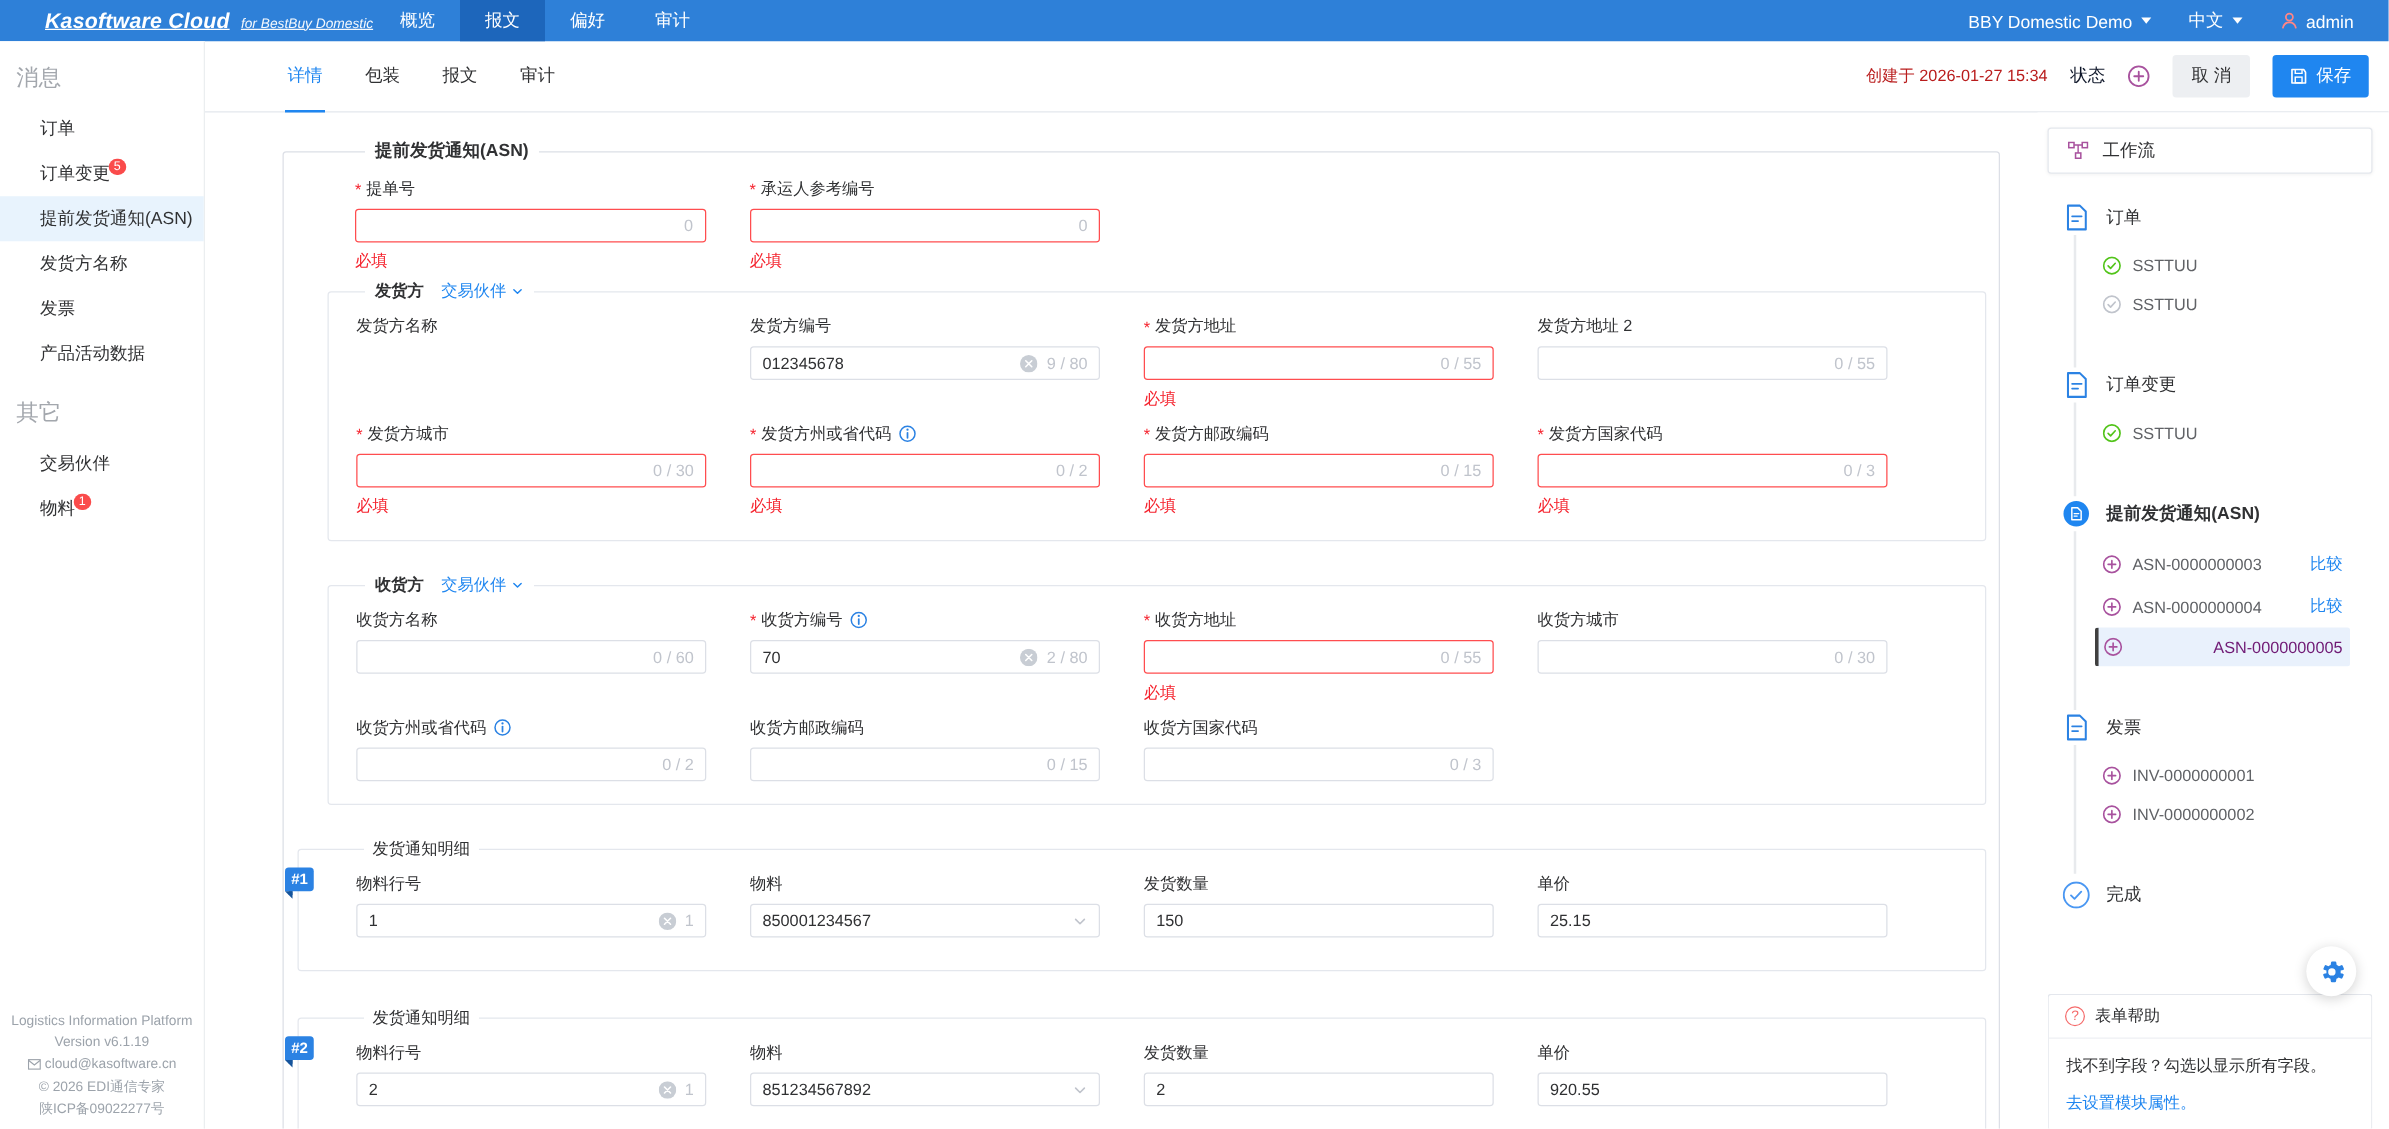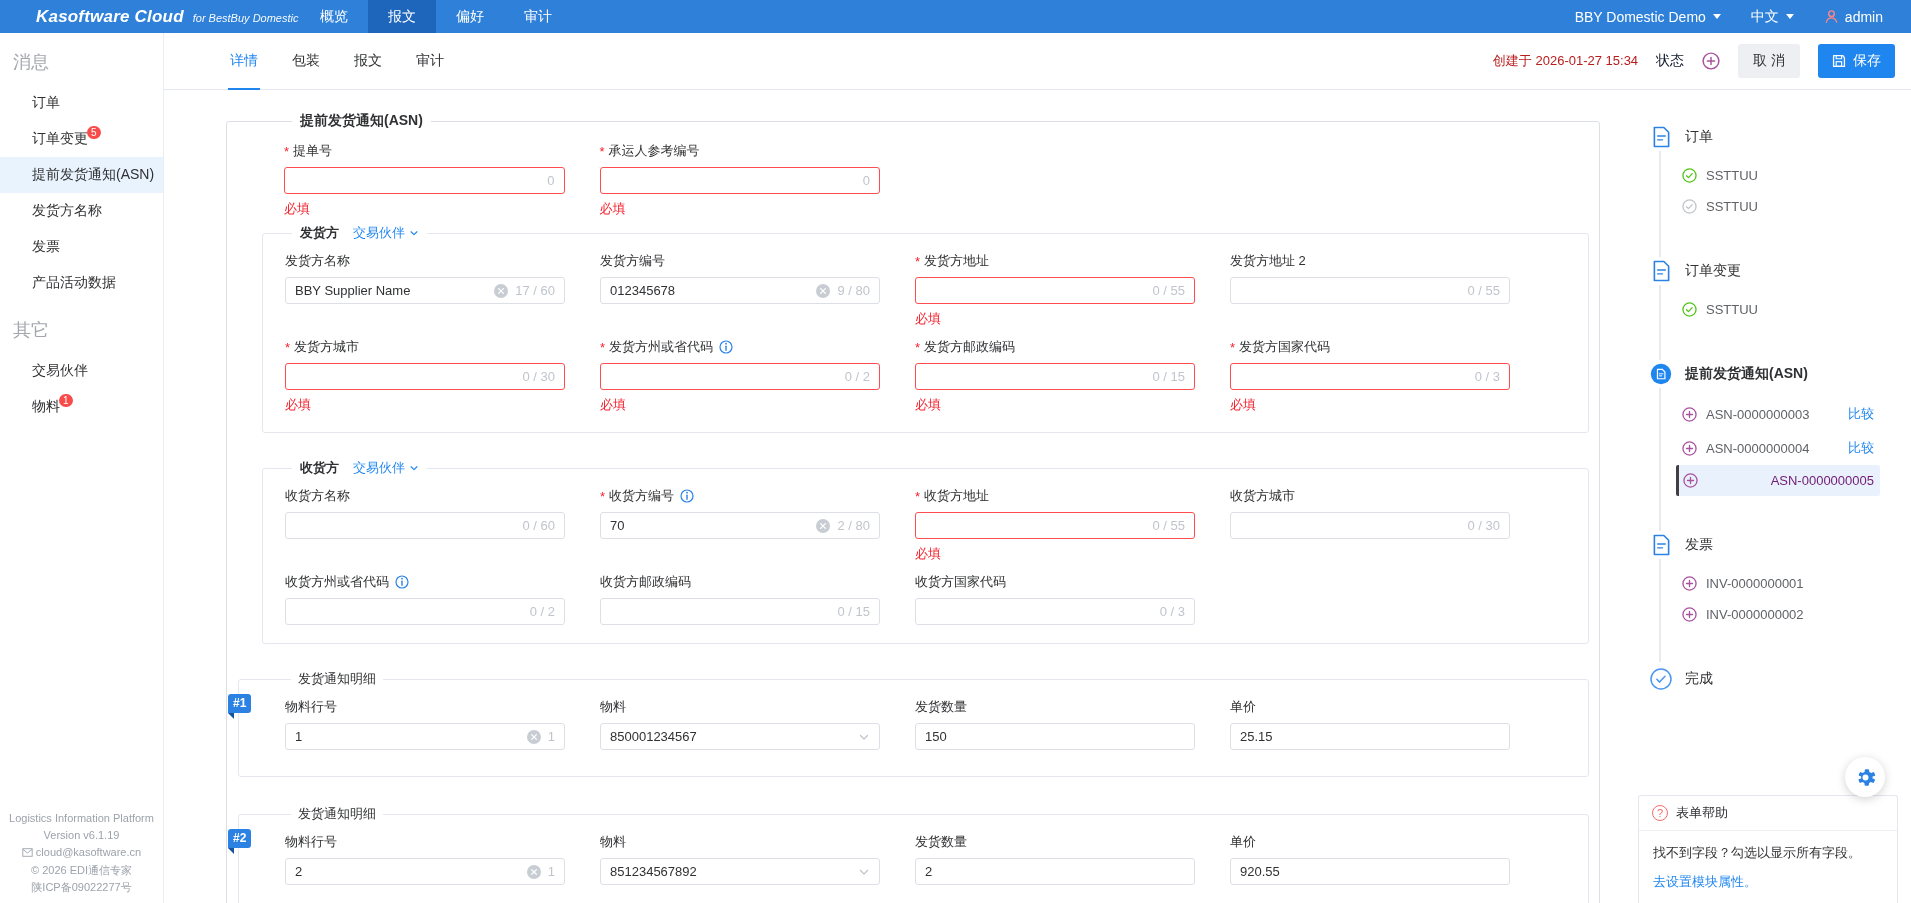--- a/index.html
+++ b/index.html
@@ -2,21 +2,21 @@
 <html><head>
 <meta charset="utf-8">
 <style>
   * { box-sizing: border-box; margin: 0; padding: 0; }
   html,body { width:1911px; height:903px; overflow:hidden; background:#fff;
     font-family:"Liberation Sans","DejaVu Sans",sans-serif; color:#303133; }
   svg { display:block; }
 
   
   .topbar { height:33px; background:#2e80d8; display:flex; align-items:center; color:#fff; }
-  .brand { width:300px; padding-left:36px; display:flex; align-items:baseline; gap:9px; white-space:nowrap; }
+  .brand { width:300px; padding-left:36px; display:flex; align-items:baseline; gap:9px; white-space:nowrap;text-decoration:underline; }
   .brand-main { font-size:17px; font-weight:bold; font-style:italic; letter-spacing:.2px; }
   .brand-sub { font-size:11px; font-style:italic; opacity:.95; }
   .topnav { display:flex; height:100%; }
   .nav-item { display:flex; align-items:center; padding:0 20px; font-size:14px; cursor:pointer; }
   .nav-item.active { background:#1d66bb; }
   .topbar-right { margin-left:auto; display:flex; align-items:center; gap:30px; padding-right:28px; font-size:14px; }
   .top-dd { display:flex; align-items:center; cursor:pointer; }
   .dd-caret { width:0; height:0; border-left:4px solid transparent; border-right:4px solid transparent;
     border-top:5px solid #fff; margin-left:7px; }
   .top-user { display:flex; align-items:center; gap:6px; cursor:pointer; }
@@ -249,30 +249,20 @@
                       <path d="M2.5 4.5L6 8l3.5-3.5" fill="none" stroke="#1f86f0" stroke-width="1.4" stroke-linecap="round" stroke-linejoin="round"></path>
                     </svg>
                   </span>
                 </a>
             </legend>
             <div class="grid4">
               <div class="field">
                 <div class="flabel">
                     <span>发货方名称</span>
                   </div>
-                <div class="ibox">
-                    <span class="ival">BBY Supplier Name</span>
-                    <span class="clear-ic">
-                      <svg width="14" height="14" viewBox="0 0 14 14">
-                        <circle cx="7" cy="7" r="7" fill="#c8cdd4"></circle>
-                        <path d="M4.6 4.6l4.8 4.8M9.4 4.6l-4.8 4.8" stroke="#fff" stroke-width="1.3" stroke-linecap="round"></path>
-                      </svg>
-                    </span>
-                    <span class="icnt">17 / 60</span>
-                  </div>
               </div>
               <div class="field">
                 <div class="flabel">
                     <span>发货方编号</span>
                   </div>
                 <div class="ibox">
                     <span class="ival">012345678</span>
                     <span class="clear-ic">
                       <svg width="14" height="14" viewBox="0 0 14 14">
                         <circle cx="7" cy="7" r="7" fill="#c8cdd4"></circle>
@@ -559,20 +549,31 @@
                     <span class="ival">920.55</span>
                   </div>
               </div>
             </div>
           </fieldset>
 
         </fieldset>
       </div>
 
       <aside class="wf-panel">
+        <div class="wf-card">
+          <span>
+              <svg width="17" height="15" viewBox="0 0 18 16">
+                <rect x="1" y="1" width="4.5" height="4.5" fill="none" stroke="#a8529e" stroke-width="1.3"></rect>
+                <rect x="12.5" y="1" width="4.5" height="4.5" fill="none" stroke="#a8529e" stroke-width="1.3"></rect>
+                <rect x="6.8" y="10" width="4.5" height="4.5" fill="none" stroke="#a8529e" stroke-width="1.3"></rect>
+                <path d="M5.5 3.2h7M9 3.2v6.8" fill="none" stroke="#a8529e" stroke-width="1.2"></path>
+              </svg>
+            </span>
+          <span>工作流</span>
+        </div>
 
         <div class="wf-timeline">
           <div class="wf-line"></div>
 
           <div class="wf-group">
             <div class="wf-ghead">
               <span class="wf-gicon">
                   <svg width="19" height="22" viewBox="0 0 20 23">
                     <path d="M2.5 1.5h10l5 5v15h-15z" fill="#fff" stroke="#2b82e3" stroke-width="1.7" stroke-linejoin="round"></path>
                     <path d="M6 10.5h8M6 14.5h5" stroke="#2b82e3" stroke-width="1.5" stroke-linecap="round"></path>

